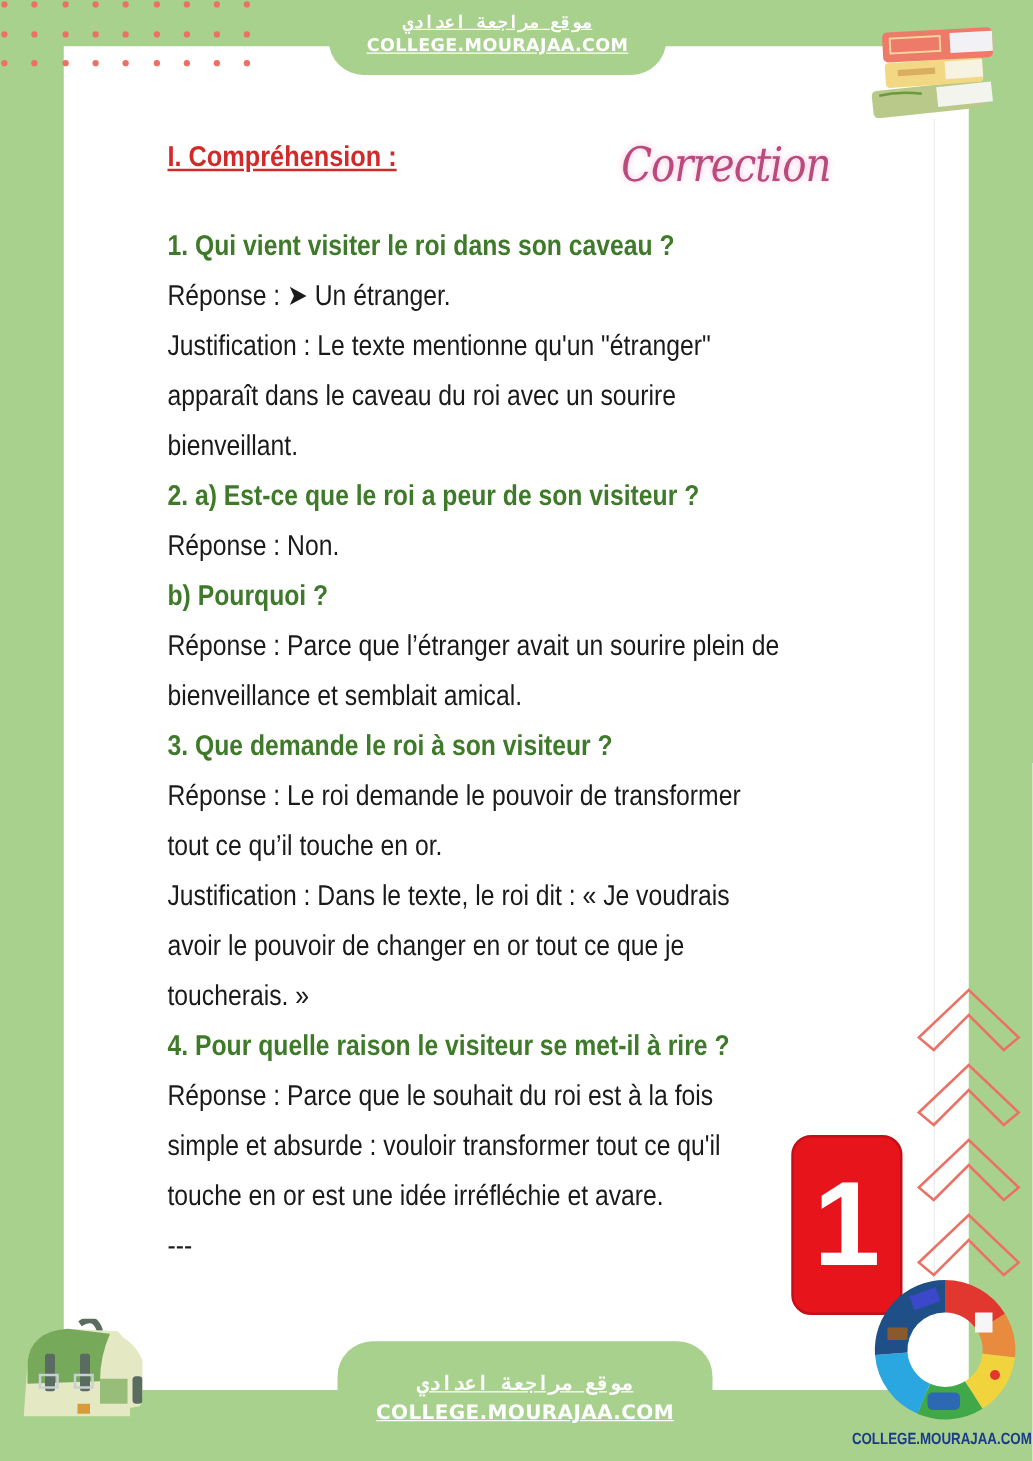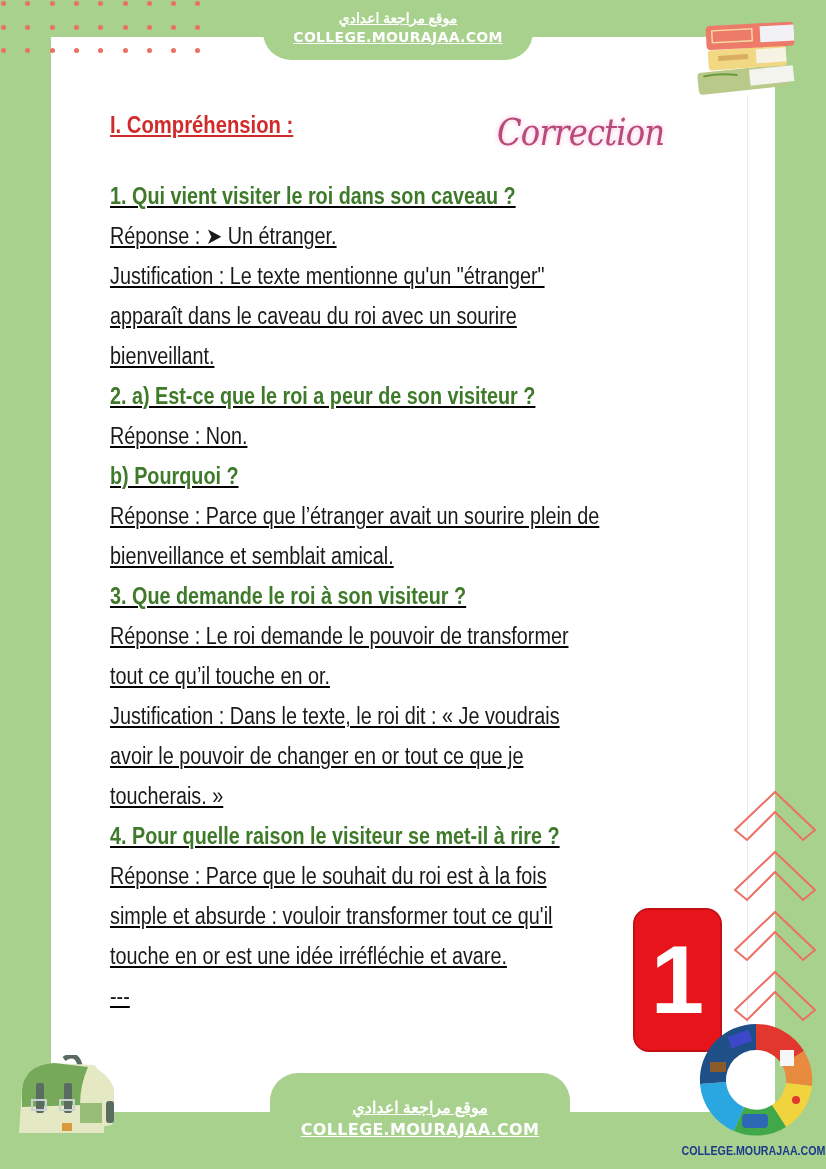--- a/index.html
+++ b/index.html
@@ -22,31 +22,30 @@
   .header-tab {
     position: absolute; left: 263px; top: 0; width: 270px; height: 60px;
     background: #a8d18d; border-radius: 0 0 28px 28px;
     text-align: center; color: #fff;
   }
   .footer-tab {
     position: absolute; left: 270px; top: 1073px; width: 300px; height: 96px;
     background: #a8d18d; border-radius: 28px 28px 0 0;
     text-align: center; color: #fff;
   }
-  .tab-ar { display: block; font-family: Liberation Serif, serif; font-weight: bold; text-decoration: underline; }
+  .tab-ar { display: block; font-family: Liberation Mono, monospace; font-weight: bold; text-decoration: underline; }
   .tab-en { display: block; font-family: "DejaVu Sans", sans-serif; font-weight: bold; text-decoration: underline; letter-spacing: 0.3px; }
   .header-tab .tab-ar { font-size: 14px; margin-top: 10px; line-height: 18px; }
   .header-tab .tab-en { font-size: 14px; line-height: 18px; }
   .footer-tab .tab-ar { font-size: 16px; margin-top: 24px; line-height: 22px; }
   .footer-tab .tab-en { font-size: 16px; line-height: 22px; }
 
   .content {
-    position: absolute; left: 110px; top: 112px; width: 560px;
+    position: absolute; left: 134px; top: 112px; width: 560px;
     font-family: "Liberation Sans", sans-serif;
-    text-decoration: underline;
   }
   .section-title {
     color: #d12a2a; font-weight: bold; font-size: 23px; text-decoration: underline;
     transform: scaleX(0.88); transform-origin: left; margin: 0 0 37px 0; display: inline-block;
   }
   .correction {
     position: absolute; left: 497px; top: 110px;
     font-family: "DejaVu Serif", serif; font-style: italic;
     font-size: 38px; color: #b94a7c; letter-spacing: -1px;
     text-shadow: 0 0 6px #f6b6d6;

